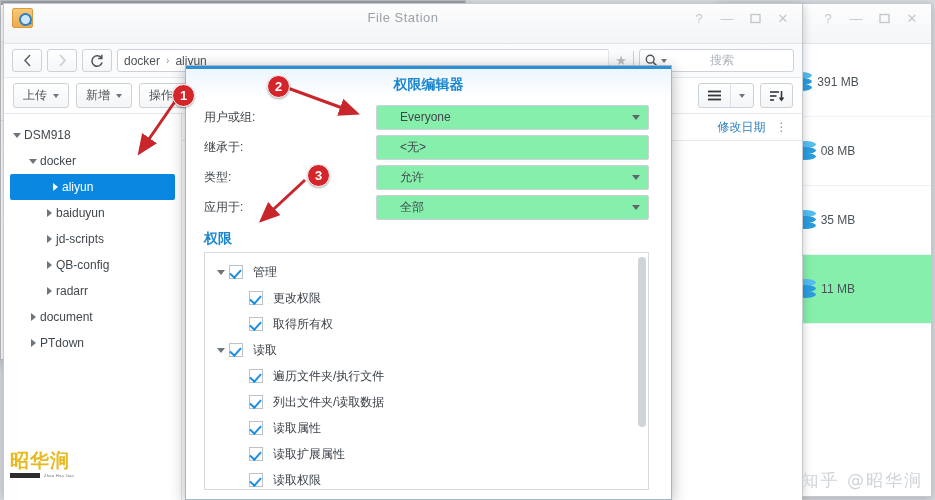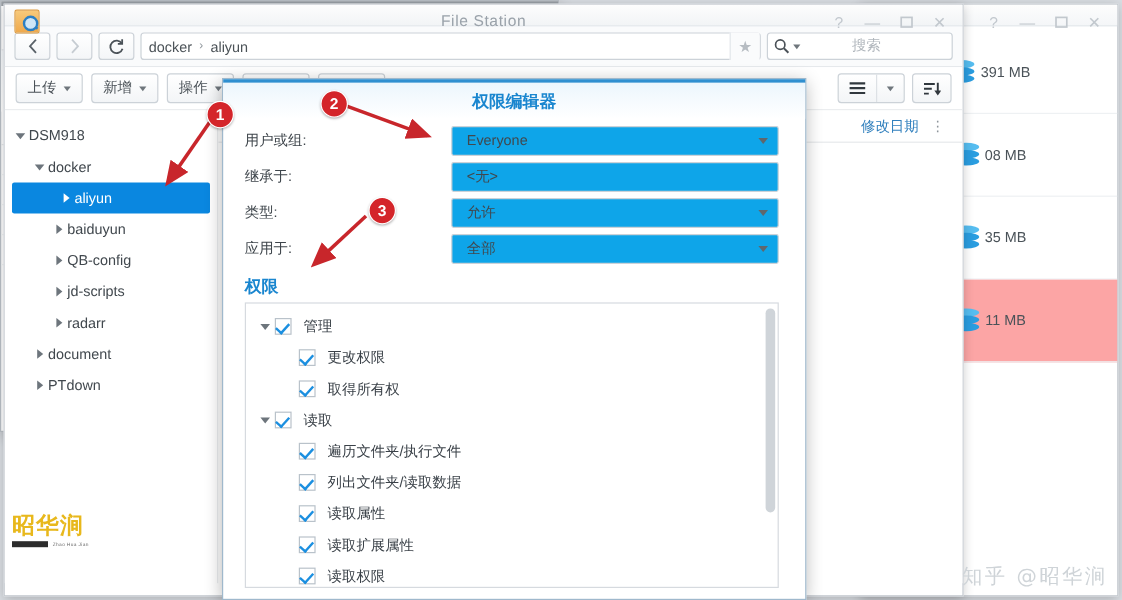--- a/index.html
+++ b/index.html
@@ -15,21 +15,21 @@
 
   
   .win {
     position: absolute;
     background: #fff;
     border: 1px solid #c3c9cf;
     box-shadow: 0 2px 9px rgba(0,0,0,.22);
   }
   .titlebar {
     position: relative;
-    height: 18px;
+    height: 40px;
     background: linear-gradient(#fdfdfd, #f2f4f6);
     border-bottom: 1px solid #e2e6ea;
   }
   .wintitle {
     position: absolute; left: 0; right: 0; top: 0;
     line-height: 28px; text-align: center;
     font-size: 13px; color: #9aa2aa; letter-spacing: .5px;
   }
   .wctrls { position: absolute; right: 6px; top: 0; height: 28px; display: flex; align-items: center; gap: 2px; }
   .wbtn {
@@ -135,21 +135,21 @@
   .kebab { color: #8d949a; font-size: 12px; letter-spacing: .5px; }
 
   
   #win2 { left: 717px; top: 3px; width: 215px; height: 494px; }
   #win2 .titlebar { background: linear-gradient(#fdfdfd, #f4f6f8); }
   #win2 .rowlist { padding-top: 4px; }
   .drow {
     height: 69px; border-bottom: 1px solid #eef1f3;
     display: flex; flex-direction: row; align-items: center; justify-content: center; gap: 5px;
   }
-  .drow.sel { background: #fca5a5; }
+  .drow.sel { background: #86efac; }
   .dbicon { width: 22px; height: 20px; position: relative; }
   .dbicon i {
     position: absolute; left: 0; width: 22px; height: 7px; border-radius: 50%;
     background: #2a9de0; display: block;
   }
   .dbicon i:nth-child(1) { top: 0; background: #56bdf0; }
   .dbicon i:nth-child(2) { top: 6px; }
   .dbicon i:nth-child(3) { top: 12px; }
   .dsize { font-size: 12px; color: #4a5258; }
 
@@ -184,21 +184,21 @@
   .dlg-title {
     height: 30px; line-height: 30px; text-align: center;
     color: #1a86cf; font-size: 14px; font-weight: bold;
     background: linear-gradient(#ecf6fd,#ffffff);
   }
   .dlg-body { padding: 4px 22px 0 18px; }
   .frow { display: flex; align-items: center; height: 28px; margin-bottom: 2px; }
   .flabel { width: 172px; font-size: 12px; color: #3e454b; }
   .fctl {
     flex: 1; height: 25px; border: 1px solid #ccd2d8; border-radius: 2px;
-    background: #0ea5e9; display: flex; align-items: center; padding: 0 12px;
+    background: #86efac; display: flex; align-items: center; padding: 0 23px;
     font-size: 12px; color: #41484e; position: relative;
   }
   .fctl .dd {
     position: absolute; right: 8px;
     border-left: 4.5px solid transparent; border-right: 4.5px solid transparent; border-top: 5px solid #5f676d;
   }
   .sec-title { font-size: 14px; color: #1a86cf; font-weight: bold; margin: 9px 0 4px 0; }
   .permbox {
     border: 1px solid #d6dadf; height: 238px; position: relative; overflow: hidden; background: #fff;
   }
@@ -411,28 +411,28 @@
               <span class="tw">
                 <span class="tri-r"></span>
               </span>
               <span>baiduyun</span>
             </div>
             <div class="tree-item">
               <span style="width: 38px; flex: 0 0 auto;"></span>
               <span class="tw">
                 <span class="tri-r"></span>
               </span>
+              <span>jd-scripts</span>
+            </div>
+            <div class="tree-item">
+              <span style="width: 38px; flex: 0 0 auto;"></span>
+              <span class="tw">
+                <span class="tri-r"></span>
+              </span>
               <span>QB-config</span>
-            </div>
-            <div class="tree-item">
-              <span style="width: 38px; flex: 0 0 auto;"></span>
-              <span class="tw">
-                <span class="tri-r"></span>
-              </span>
-              <span>jd-scripts</span>
             </div>
             <div class="tree-item">
               <span style="width: 38px; flex: 0 0 auto;"></span>
               <span class="tw">
                 <span class="tri-r"></span>
               </span>
               <span>radarr</span>
             </div>
             <div class="tree-item">
               <span style="width: 22px; flex: 0 0 auto;"></span>

